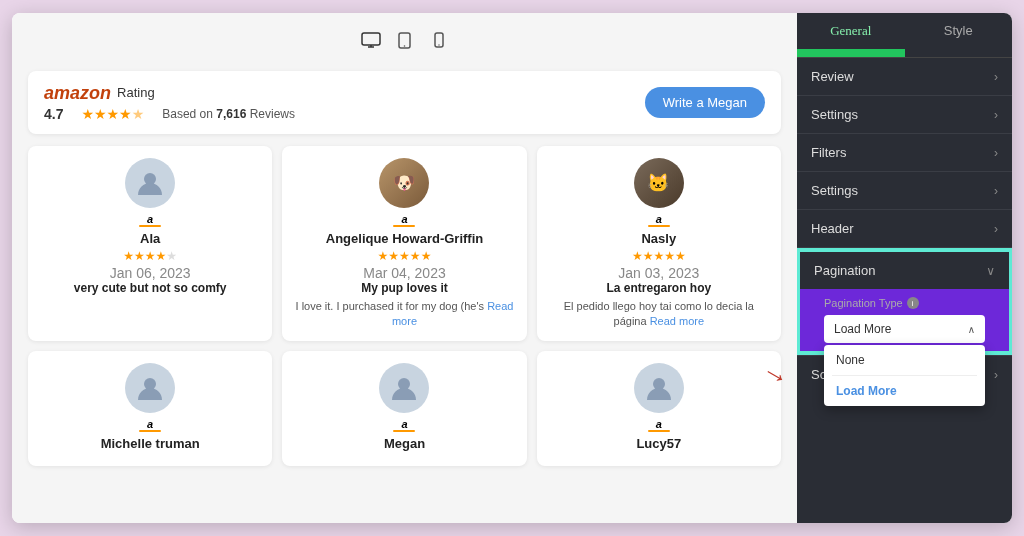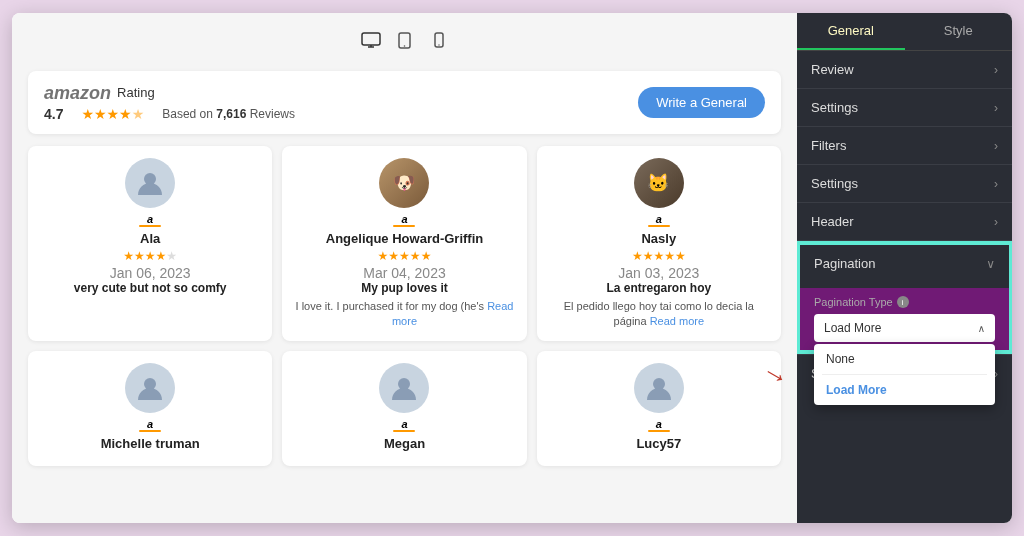--- a/index.html
+++ b/index.html
@@ -66,21 +66,21 @@
       gap: 4px;
     }
     .amazon-logo {
       display: flex;
       align-items: center;
       gap: 6px;
     }
     .amazon-text {
       font-size: 18px;
       font-weight: 900;
-      color: #737373;
+      color: #c2410c;
       font-style: italic;
     }
     .amazon-subtitle {
       font-size: 13px;
       color: #333;
       font-weight: 400;
     }
     .amazon-underline {
       height: 2px;
       background: #f90;
@@ -212,22 +212,23 @@
       flex: 1;
       padding: 10px 0;
       text-align: center;
       font-size: 13px;
       font-weight: 500;
       color: #aaa;
       cursor: pointer;
       border-bottom: 2px solid transparent;
     }
     .sidebar-tab.active {
-      color: #fef9c3;
-      border-bottom: 2px solid #22c55e;
+      color: #86efac;
+      border-bottom: 8px solid #22c55e;
+      font-family: Liberation Serif, serif;
     }
     .sidebar-items {
       display: flex;
       flex-direction: column;
       overflow-y: auto;
       flex: 1;
     }
     .sidebar-item {
       display: flex;
       align-items: center;
@@ -255,23 +256,22 @@
       justify-content: space-between;
       padding: 11px 14px;
       cursor: pointer;
       background: #2a2d35;
     }
     .pagination-header-label {
       font-size: 13px;
       color: #ddd;
     }
     .pagination-content {
-      background: #701a75;
-      padding: 8px 14px;
-      margin-top: 6px;
+      background: #6d28d9;
+      padding: 8px 24px;
     }
     .pagination-type-label {
       font-size: 11px;
       color: #aaa;
       margin-bottom: 6px;
       display: flex;
       align-items: center;
       gap: 4px;
     }
     .info-icon {
@@ -381,21 +381,21 @@
           <span class="amazon-subtitle">Rating</span>
         </div>
         <div class="rating-stars-row">
           <span class="rating-number">4.7</span>
           <span class="stars">★★★★<span style="opacity:0.5">★</span></span>
           <span class="rating-count">
             <span>Based on</span> <strong>7,616</strong> <span>Reviews</span>
           </span>
         </div>
       </div>
-      <button class="write-review-btn">Write a General</button>
+      <button class="write-review-btn">Write a Megan</button>
     </div>
 
     <div class="reviews-grid-wrapper" style="position:relative;">
       <div class="reviews-grid">
 
         <div class="review-card">
           <div class="avatar">
             <svg viewBox="0 0 32 32" fill="#8a9db5">
                 <circle cx="16" cy="12" r="6"></circle>
                 <path d="M4 28c0-7 5.4-12 12-12s12 5 12 12"></path>

